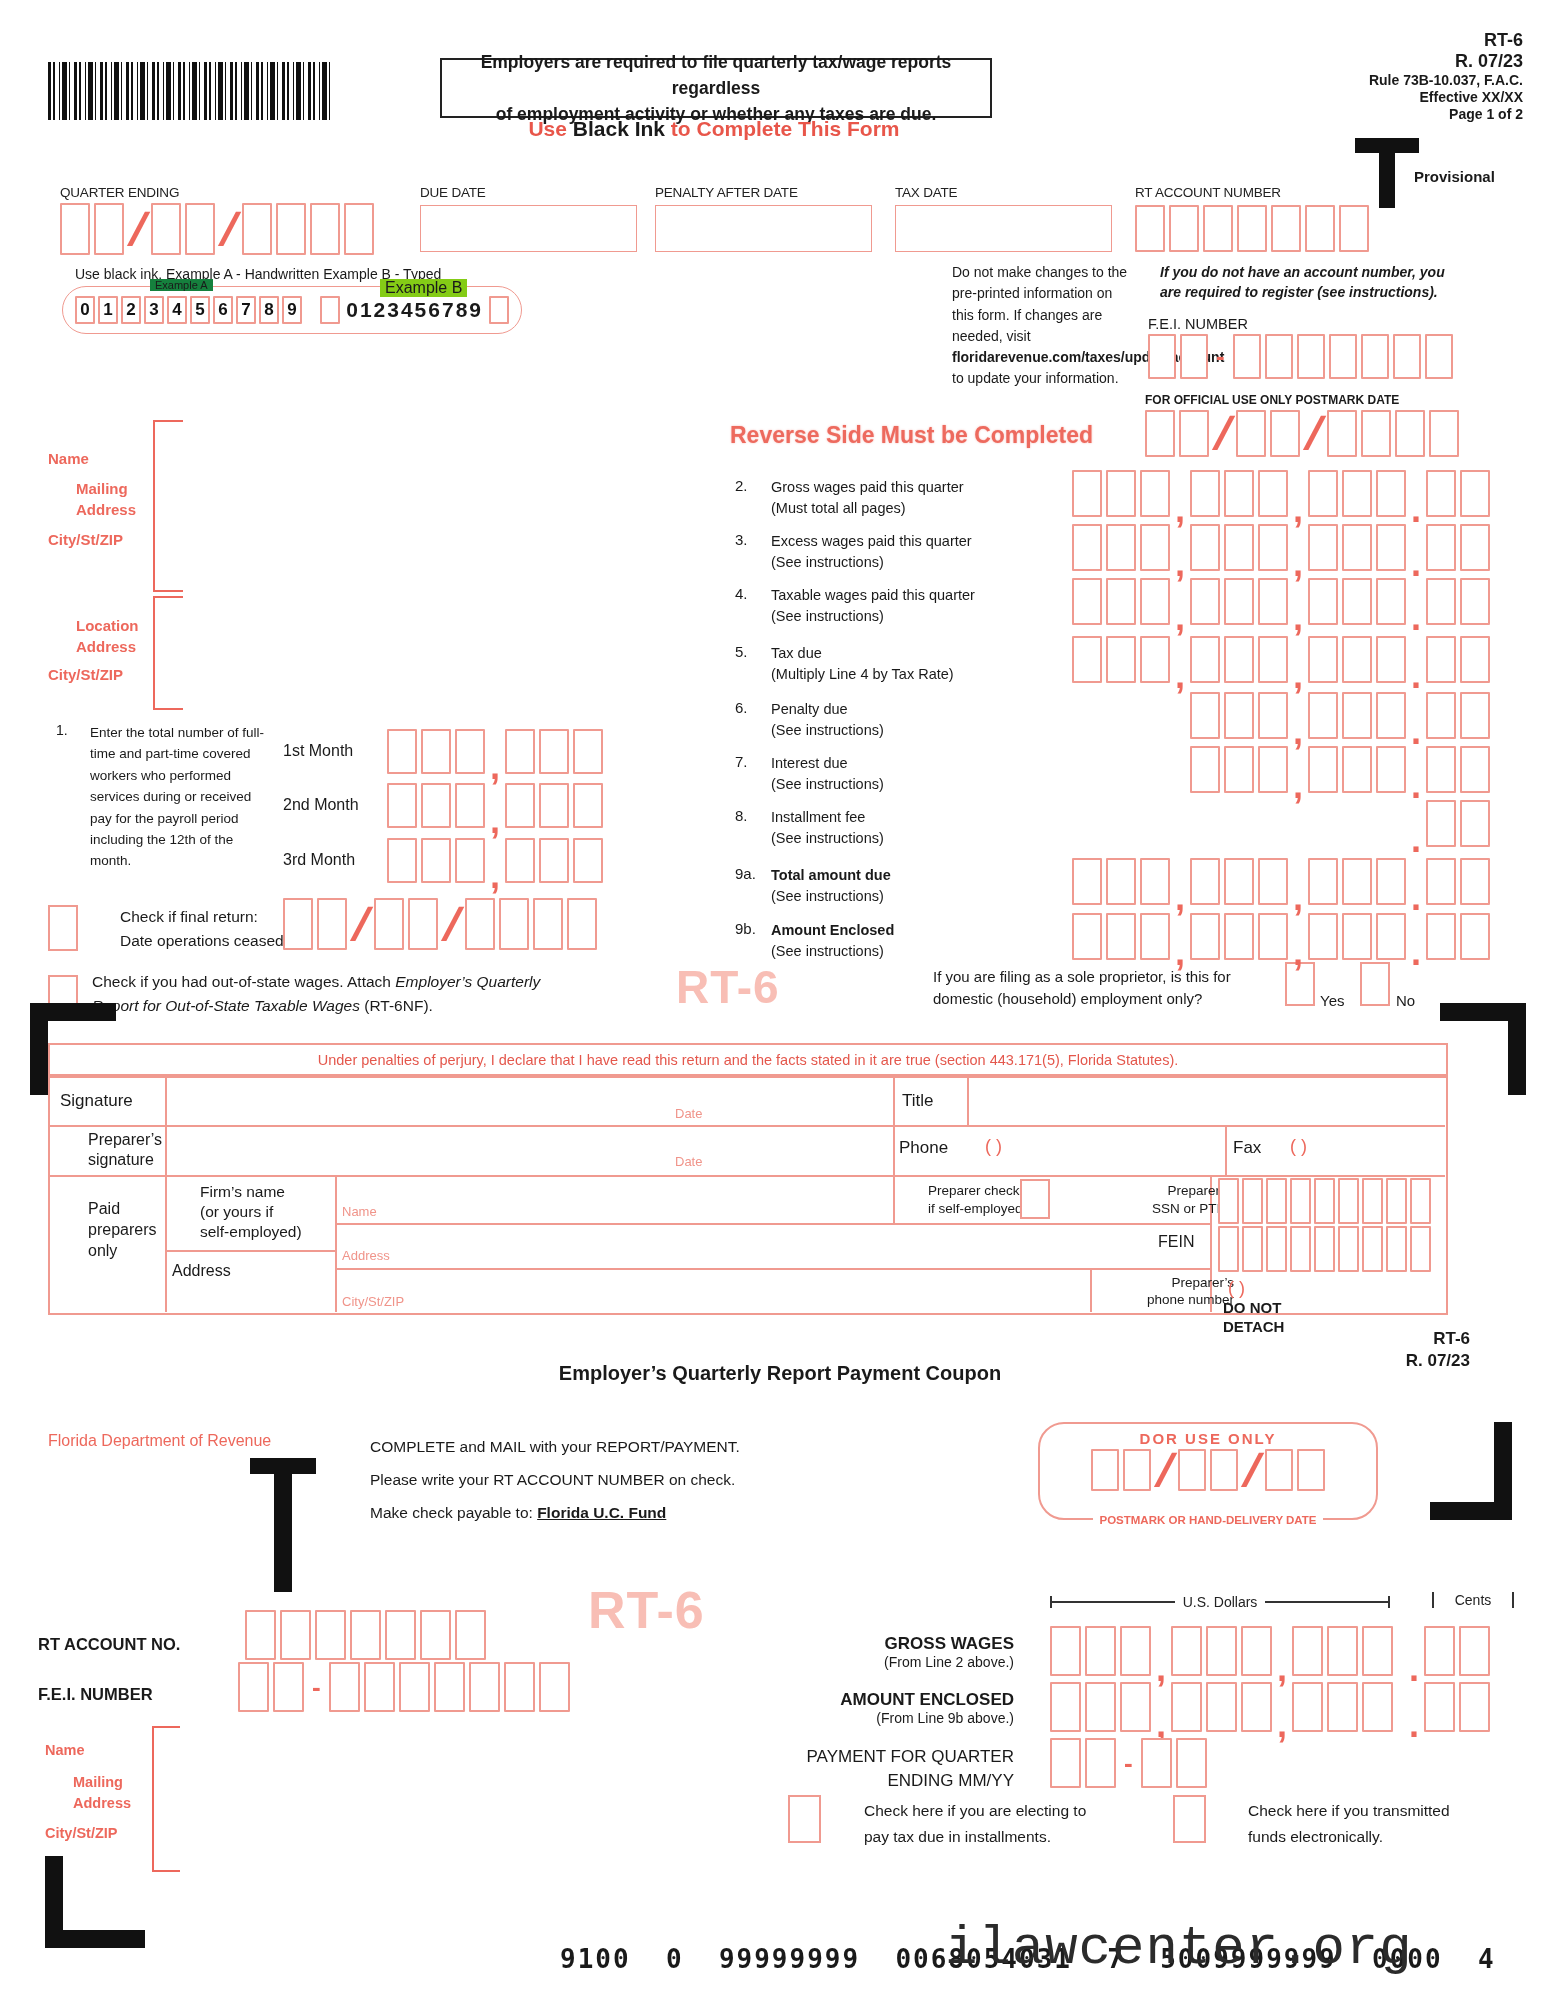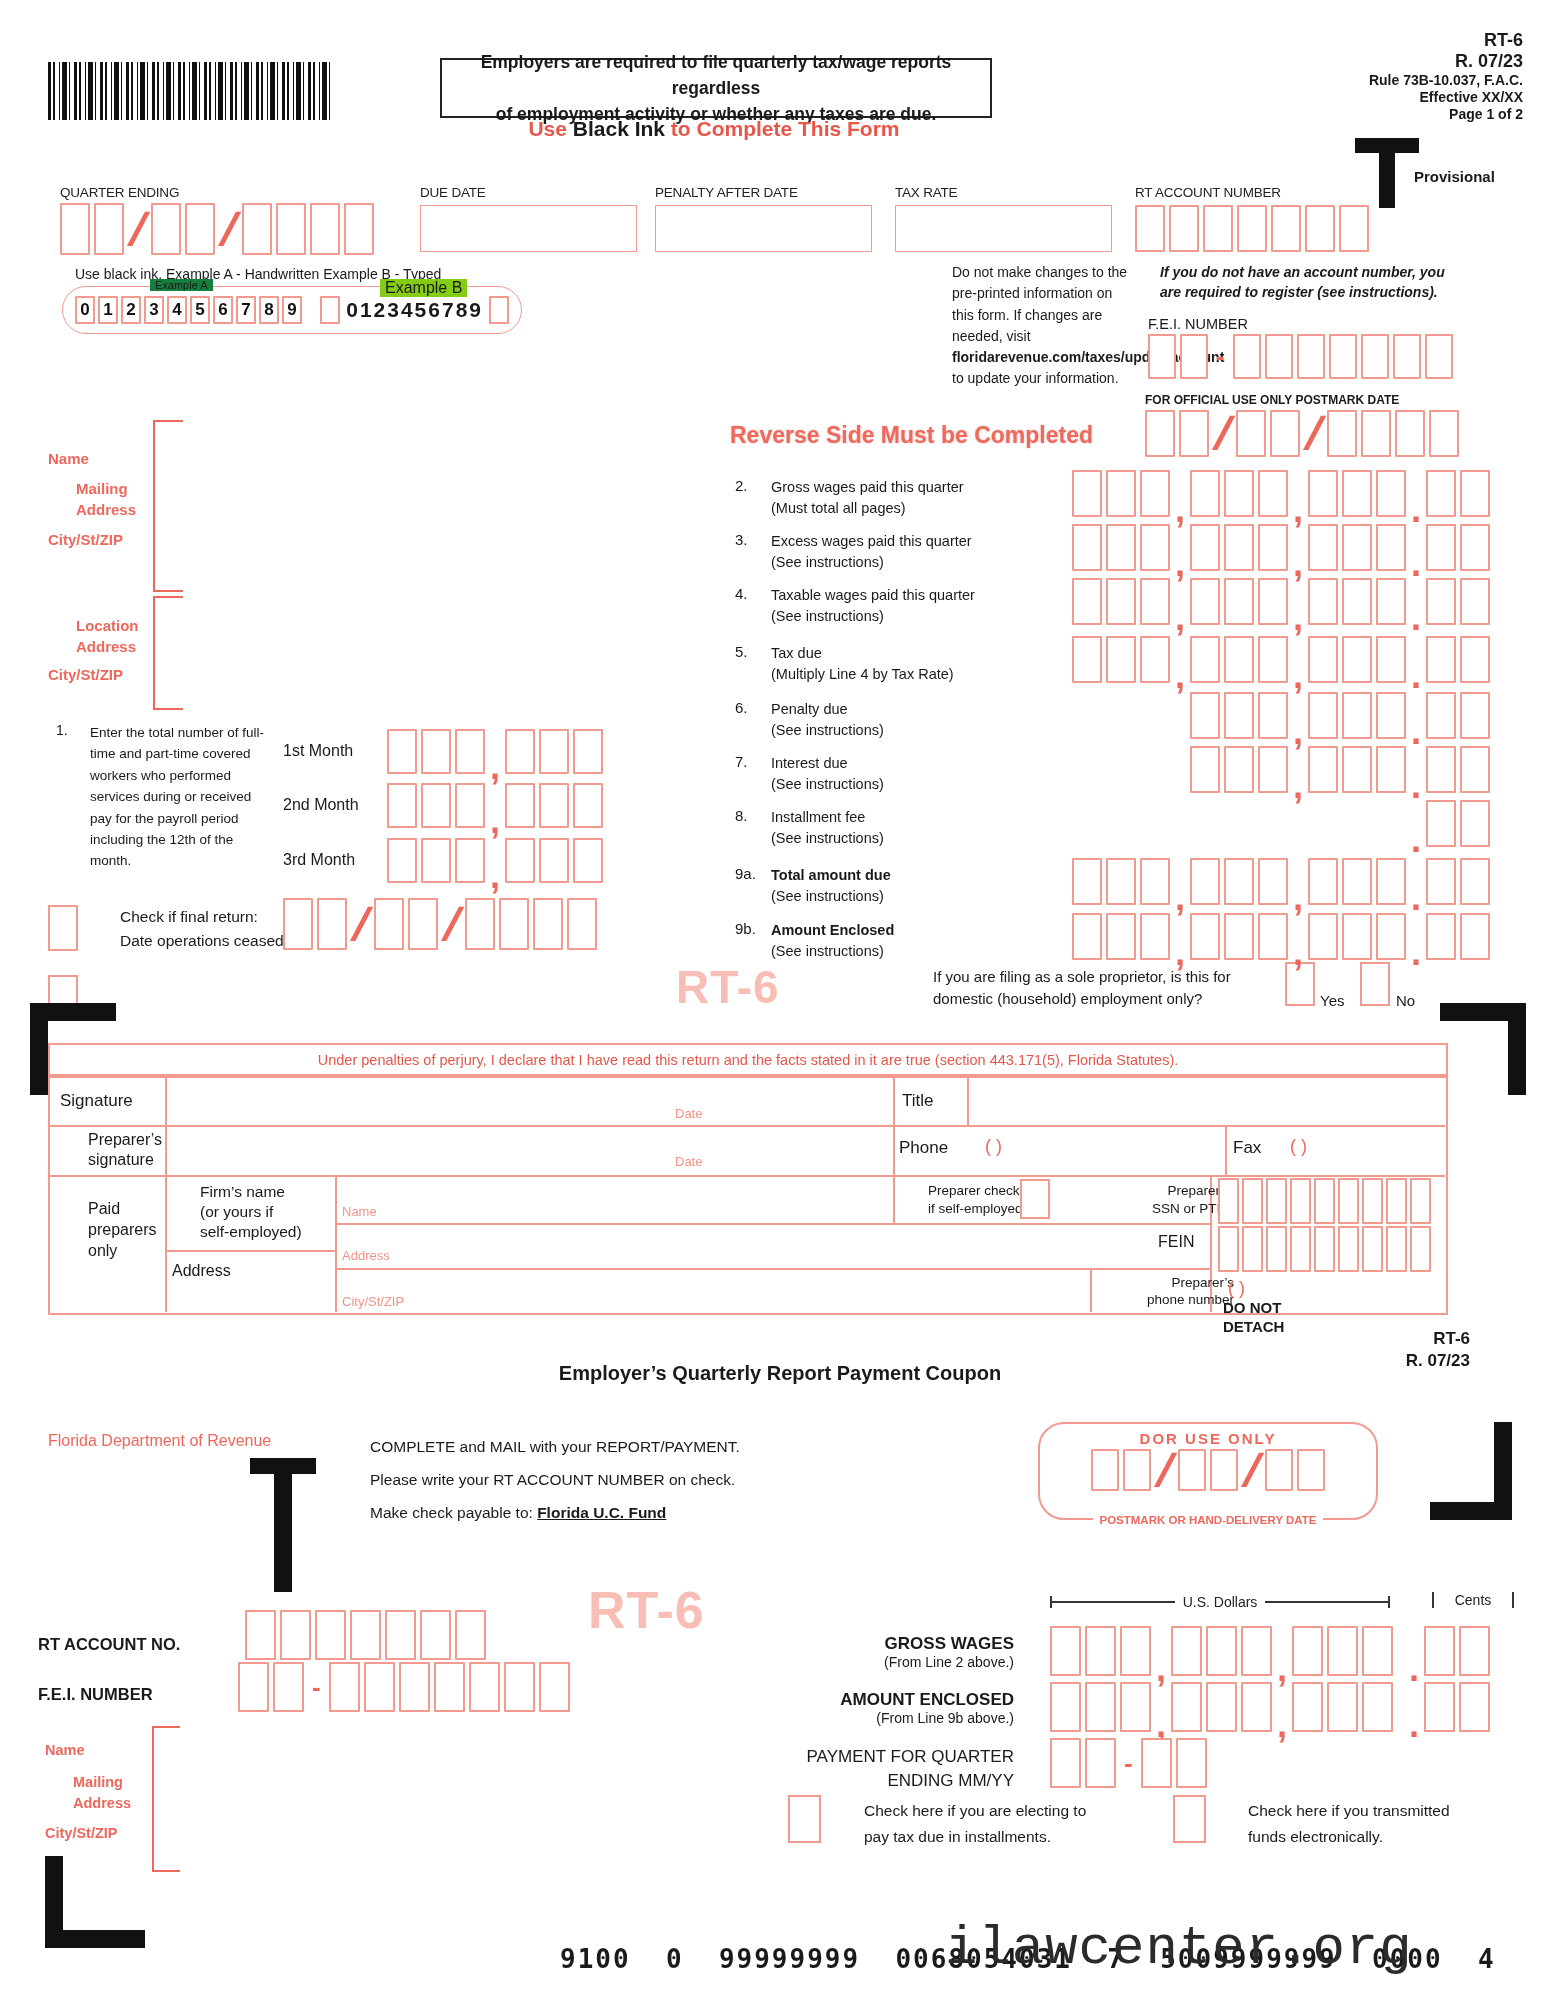--- a/index.html
+++ b/index.html
@@ -105,21 +105,21 @@
       <span class="dbox"></span>
       <span class="dbox"></span>
     </div>
 
   <div class="abs lbl" style="left:420px;top:185px;">DUE DATE</div>
   <div class="abs rect" style="left:420px;top:205px;width:215px;height:45px;"></div>
 
   <div class="abs lbl" style="left:655px;top:185px;">PENALTY AFTER DATE</div>
   <div class="abs rect" style="left:655px;top:205px;width:215px;height:45px;"></div>
 
-  <div class="abs lbl" style="left:895px;top:185px;">TAX RATE</div>
+  <div class="abs lbl" style="left:895px;top:185px;">TAX DATE</div>
   <div class="abs rect" style="left:895px;top:205px;width:215px;height:45px;"></div>
 
   <div class="abs lbl" style="left:1135px;top:185px;">RT ACCOUNT NUMBER</div>
   <div class="abs boxgroup bg-md" style="left:1135px;top:205px;">
       <span class="dbox"></span>
       <span class="dbox"></span>
       <span class="dbox"></span>
       <span class="dbox"></span>
       <span class="dbox"></span>
       <span class="dbox"></span>
@@ -245,20 +245,23 @@
       <span class="dbox"></span>
       <span class="dbox"></span>
       <span class="sep sep-slash">/</span>
       <span class="dbox"></span>
       <span class="dbox"></span>
       <span class="dbox"></span>
       <span class="dbox"></span>
     </div>
 
   <div class="abs cbox" style="left:48px;top:975px;width:30px;height:46px;"></div>
+  <div class="abs" style="left:92px;top:970px;width:490px;font-size:15.5px;line-height:24px;">
+    <span>Check if you had out-of-state wages. Attach </span><span class="it">Employer’s Quarterly Report for Out-of-State Taxable Wages</span><span> (RT-6NF).</span>
+  </div>
 
   <div class="abs wm" style="left:676px;top:960px;font-size:46px;">RT-6</div>
 
   <div class="abs pre" style="left:905px;top:966px;width:360px;font-size:15px;line-height:22px;">If you are filing as a sole proprietor, is this for
 domestic (household) employment only?</div>
   <div class="abs cbox" style="left:1285px;top:962px;width:30px;height:44px;"></div>
   <div class="abs" style="left:1320px;top:992px;font-size:15px;">Yes</div>
   <div class="abs cbox" style="left:1360px;top:962px;width:30px;height:44px;"></div>
   <div class="abs" style="left:1396px;top:992px;font-size:15px;">No</div>
 

